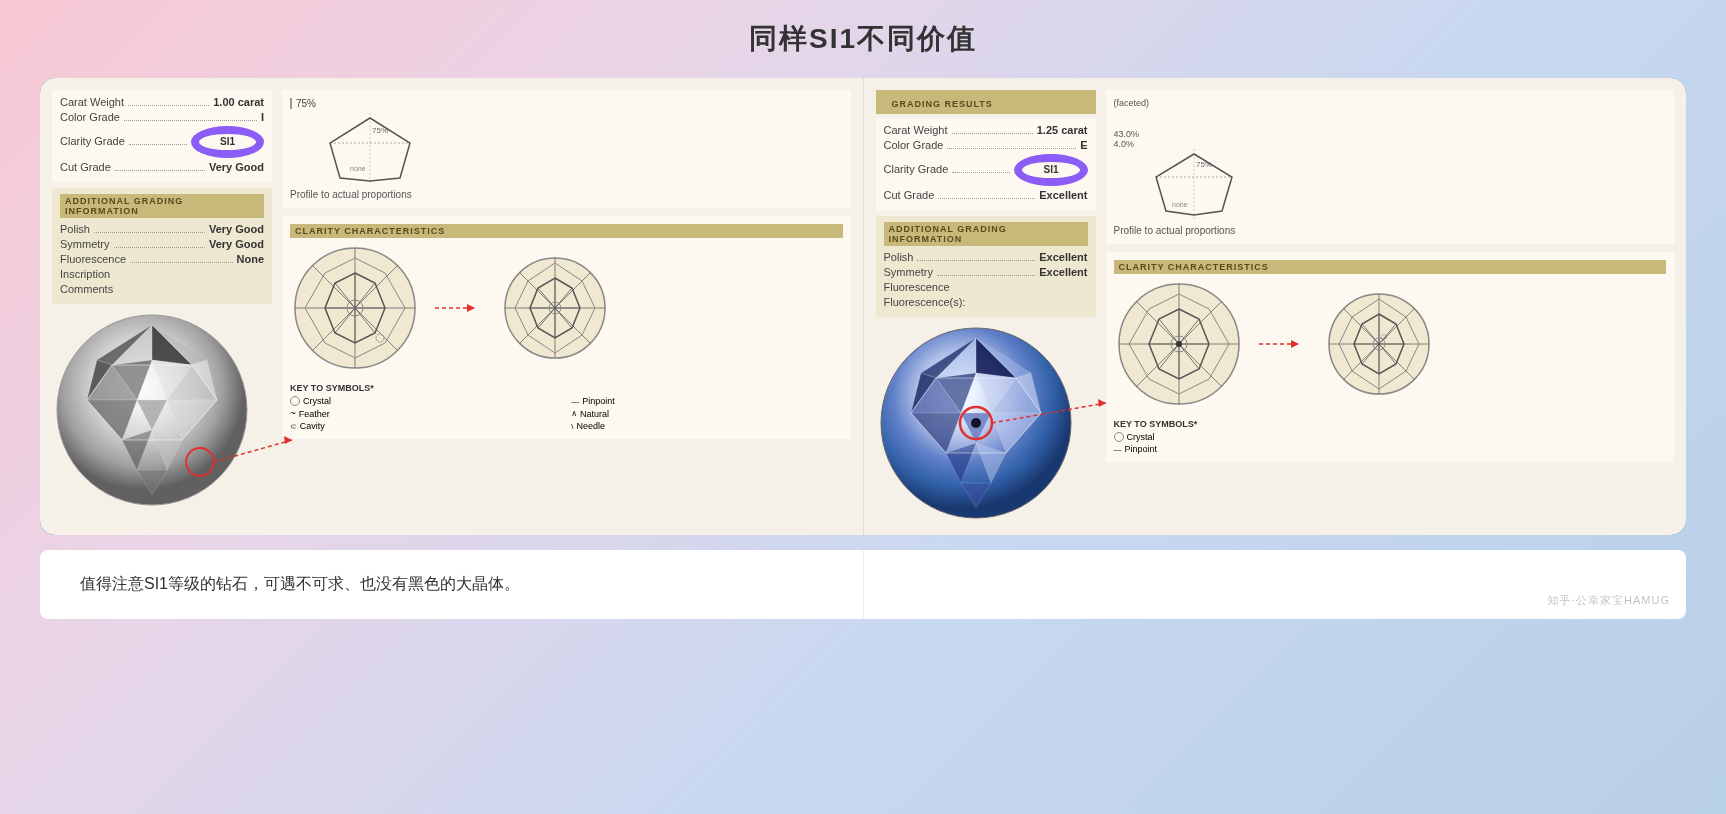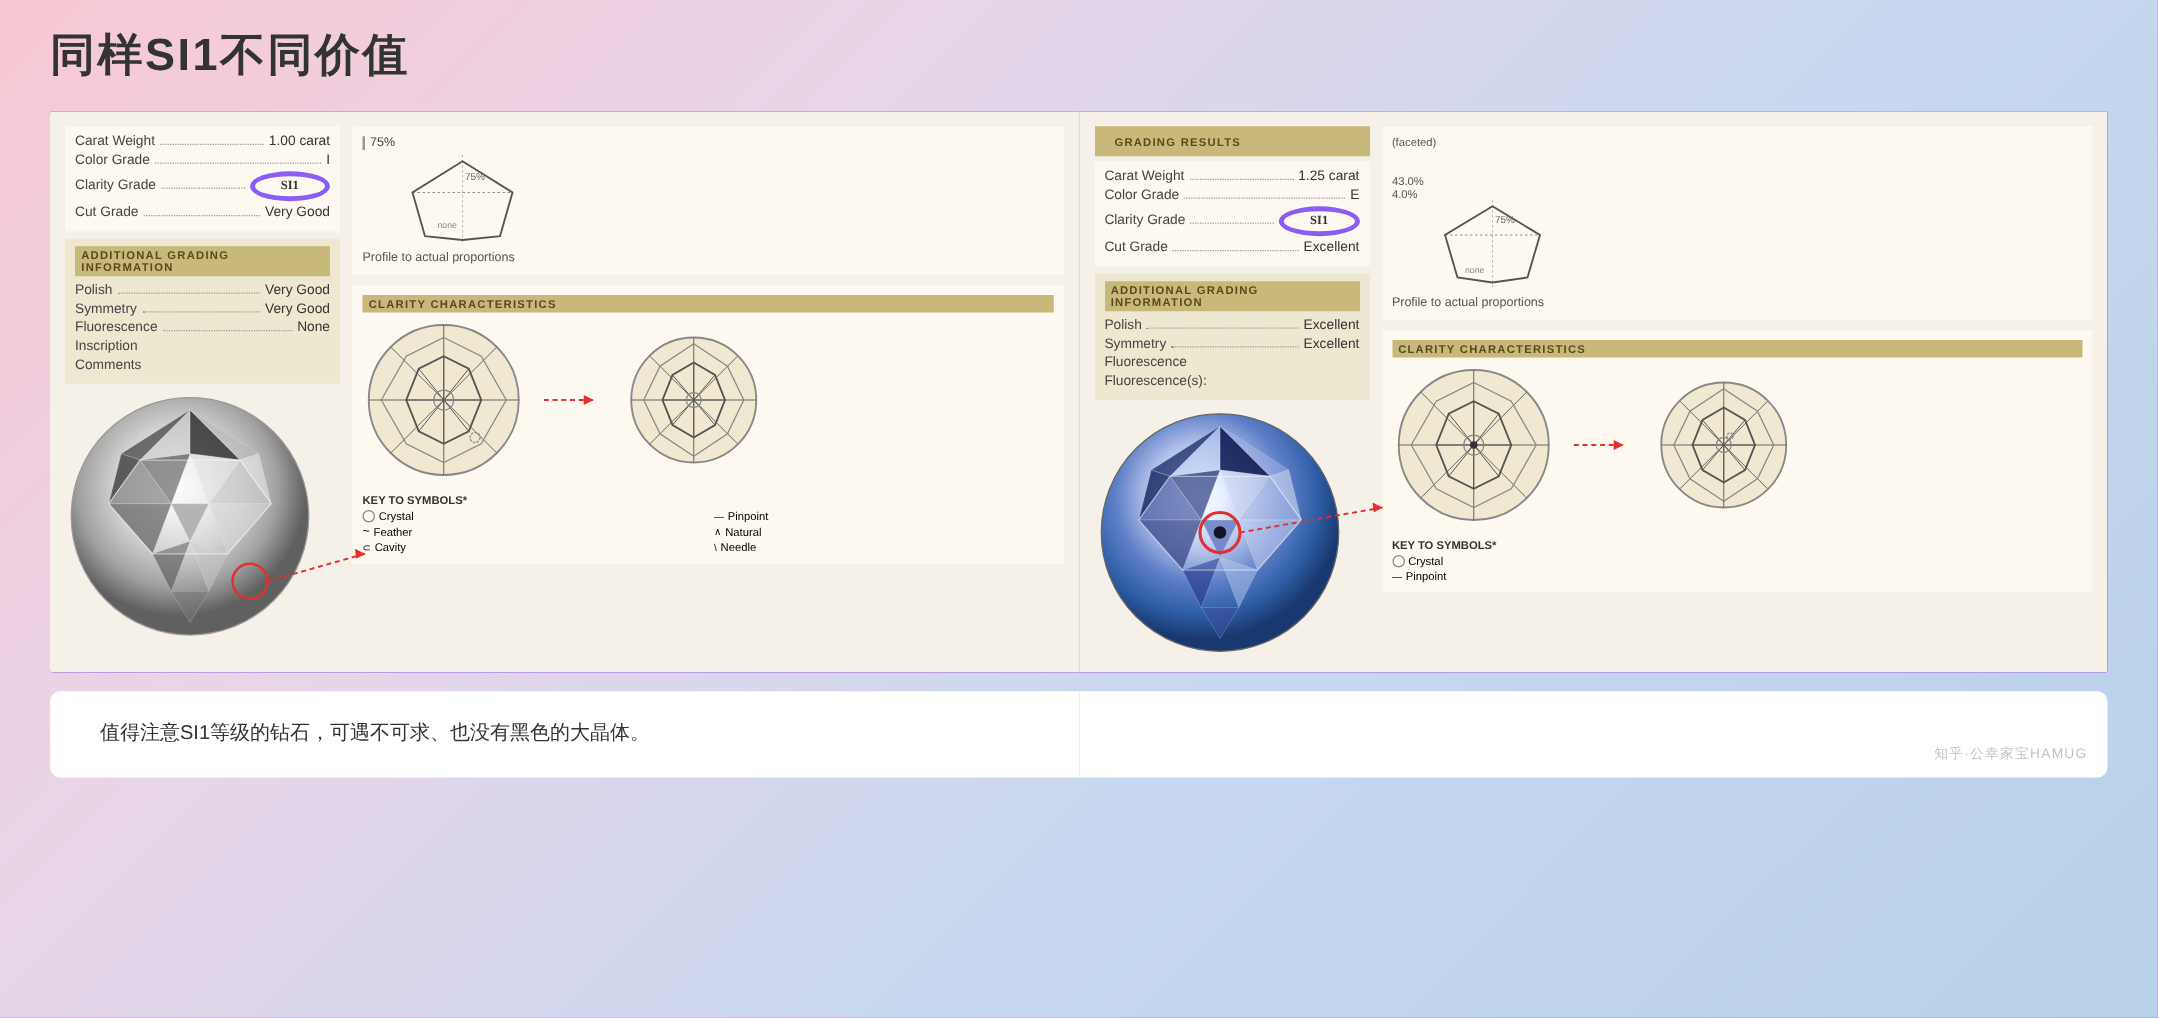--- a/index.html
+++ b/index.html
@@ -9,30 +9,30 @@
       background: linear-gradient(135deg, #f8c8d4 0%, #e8d5e8 30%, #c8d8f0 60%, #b8d0e8 100%);
       font-family: 'Arial', sans-serif;
       overflow-x: hidden;
     }
     .page-wrapper {
       width: 1726px;
       min-height: 814px;
       padding: 20px 40px 30px 40px;
     }
     .main-title {
-      text-align: left;
-      font-size: 36px;
+      text-align: center;
+      font-size: 28px;
       font-weight: bold;
       color: #333;
       margin-bottom: 20px;
       letter-spacing: 2px;
     }
     .main-container {
-      background: #6d28d9;
-      border-radius: 2px;
+      background: #0369a1;
+      border-radius: 15px;
       display: flex;
       overflow: hidden;
       margin-bottom: 15px;
     }
     .half-section {
       flex: 1;
       display: flex;
       background: #f5f0e8;
       padding: 12px;
       gap: 10px;
@@ -54,46 +54,45 @@
       flex: 1;
       margin: 0 4px;
     }
     .row-item {
       display: flex;
       align-items: baseline;
       font-size: 11px;
       margin-bottom: 3px;
     }
     .row-label { color: #444; white-space: nowrap; }
-    .row-value { color: #333; font-weight: 400; white-space: nowrap; }
+    .row-value { color: #333; font-weight: 700; white-space: nowrap; }
     .section-box {
       background: #eee8d0;
       padding: 6px 8px;
       margin-bottom: 6px;
     }
     .section-title-bar {
       background: #c8b87a;
       color: #5a4a1a;
       font-size: 9px;
       font-weight: bold;
       letter-spacing: 1px;
       padding: 2px 5px;
       margin-bottom: 5px;
       text-transform: uppercase;
     }
     .badge-si1 {
       display: inline-block;
-      border: 4px solid #8b5cf6;
+      border: 8px solid #8b5cf6;
       border-radius: 50%;
       padding: 0 21px;
       font-size: 10px;
       font-weight: bold;
       color: #333;
       line-height: 16px;
-      font-family: Liberation Serif, serif;
     }
   </style>
 </head>
 <body>
 
 <div class="page-wrapper">
   <h1 class="main-title">同样SI1不同价值</h1>
 
   <div class="main-container">
 

